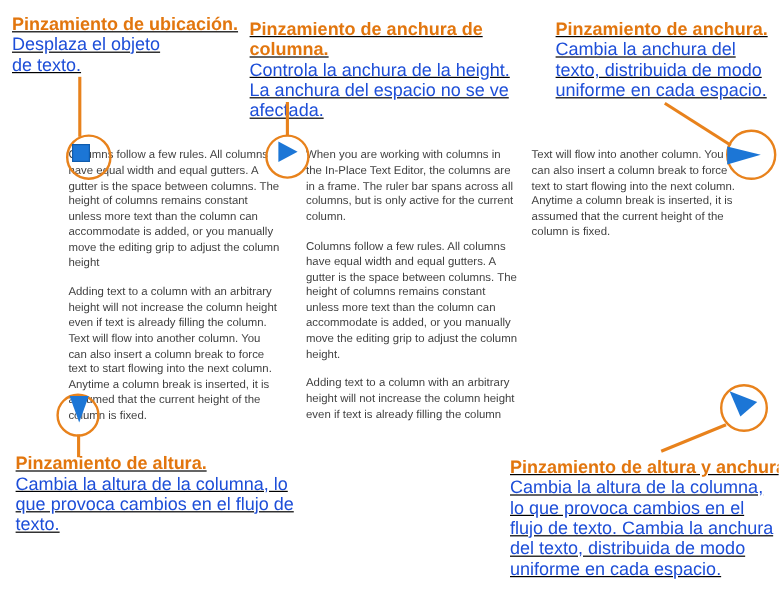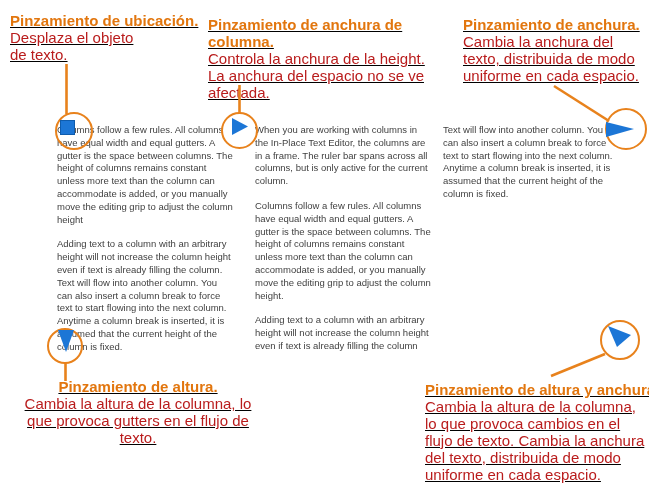--- a/index.html
+++ b/index.html
@@ -10,27 +10,27 @@
     font-family:"Liberation Sans", sans-serif;
     overflow:hidden;
   }
   
   .callout{position:absolute;text-decoration:underline;}
   .callout-title{
     font-size:15px;font-weight:bold;color:#e2760e;
     line-height:17px;white-space:pre-line;
   }
   .callout-body{
-    font-size:15px;font-weight:normal;color:#b91c1c;
+    font-size:15px;font-weight:normal;color:#1d4ed8;
     line-height:17px;white-space:pre-line;
   }
   #callout-location{left:10px;top:12px;width:230px;}
   #callout-column-width{left:208px;top:16px;width:260px;}
   #callout-width{left:463px;top:16px;width:195px;}
-  #callout-height{left:13px;top:378px;width:250px;text-align:center;}
+  #callout-height{left:13px;top:378px;width:250px;}
   #callout-height-width{left:425px;top:381px;width:235px;}
   
   .textcol{
     position:absolute;top:124px;width:176px;
     font-size:9.5px;color:#3f3f3f;line-height:12.8px;
     letter-spacing:0;
   }
   .textcol p{margin:0 0 12px 0;padding:0;}
   #text-column-1{left:57px;}
   #text-column-2{left:255px;}
@@ -97,21 +97,21 @@
   </div>
   <div class="callout" id="callout-width">
     <div class="callout-title">Pinzamiento de anchura.</div>
     <div class="callout-body">Cambia la anchura del
 texto, distribuida de modo
 uniforme en cada espacio.</div>
   </div>
   <div class="callout" id="callout-height">
     <div class="callout-title">Pinzamiento de altura.</div>
     <div class="callout-body">Cambia la altura de la columna, lo
-que provoca gutters en el flujo de
+que provoca cambios en el flujo de
 texto.</div>
   </div>
   <div class="callout" id="callout-height-width">
     <div class="callout-title">Pinzamiento de altura y anchura.</div>
     <div class="callout-body">Cambia la altura de la columna,
 lo que provoca cambios en el
 flujo de texto. Cambia la anchura
 del texto, distribuida de modo
 uniforme en cada espacio.</div>
   </div>

